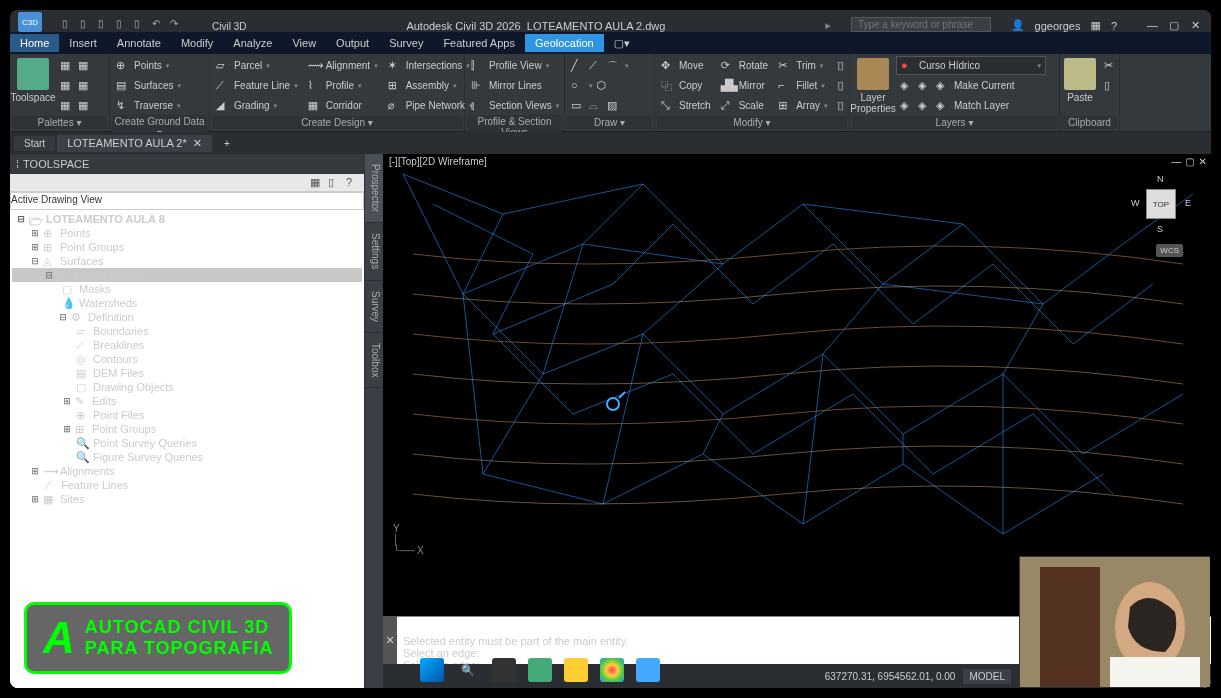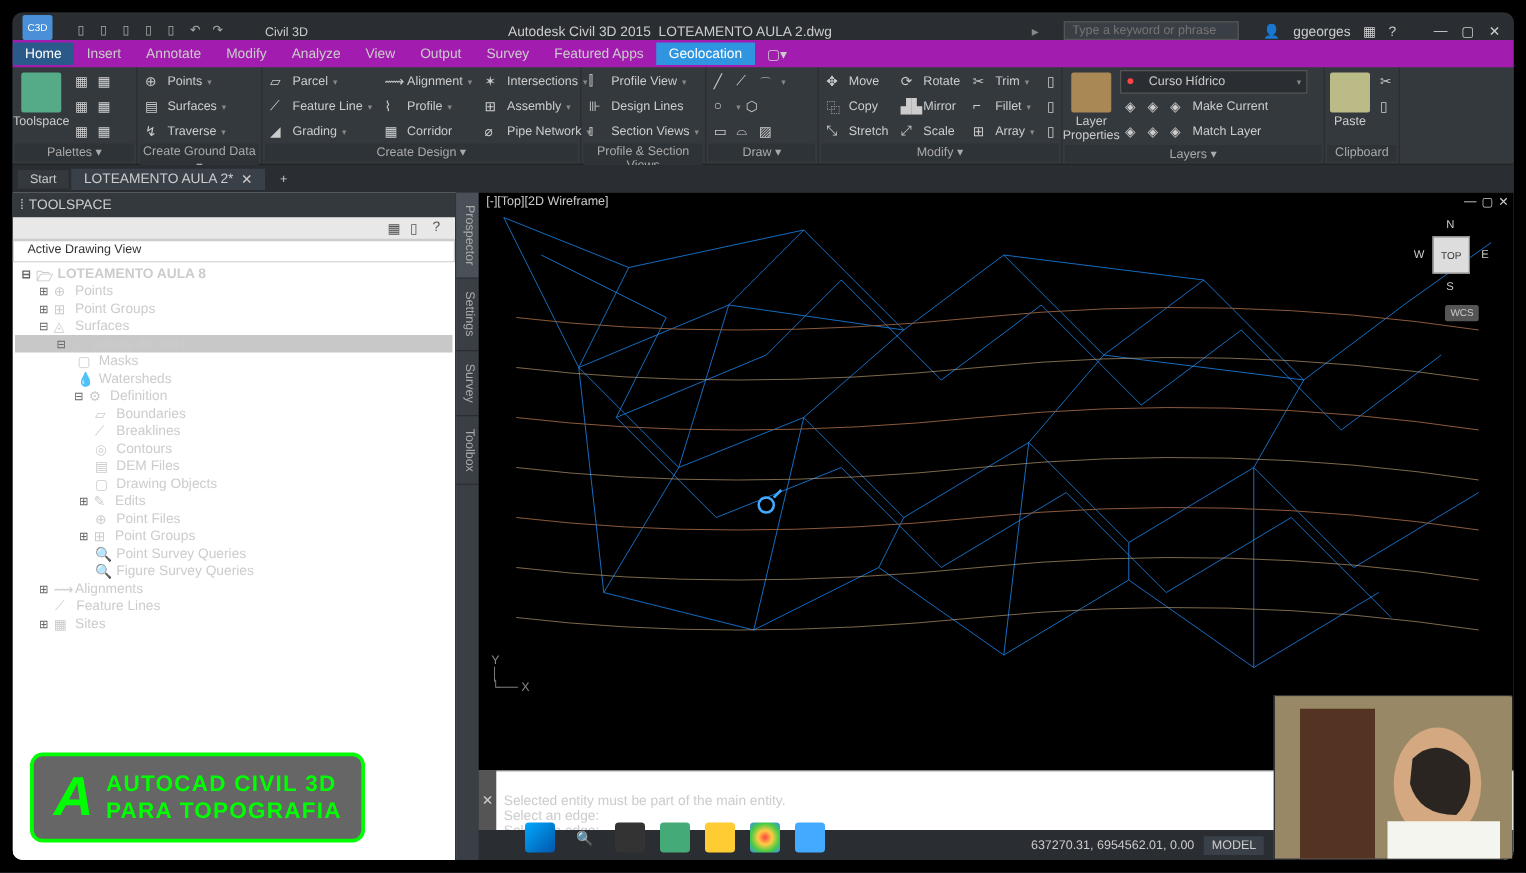--- a/index.html
+++ b/index.html
@@ -8,21 +8,21 @@
 .titlebar{height:22px;background:#2a2e33;display:flex;align-items:flex-end;padding:0 8px;gap:20px}
 .titlebar .logo{width:24px;height:20px;background:#4a90d9;border-radius:2px;font-size:8px;display:flex;align-items:center;justify-content:center;color:#fff}
 .titlebar .qat{display:flex;gap:4px}
 .titlebar .qat span{width:14px;height:14px;display:inline-block;color:#aaa;font-size:10px}
 .titlebar .center{flex:1;text-align:center;color:#ccc;font-size:11px}
 .titlebar .search{background:#3a3f45;border:1px solid #555;padding:1px 6px;color:#888;font-size:10px;width:140px}
 .titlebar .user{display:flex;align-items:center;gap:10px}
 .titlebar .user span{color:#ccc;font-size:11px}
 .titlebar .winbtns{display:flex;gap:10px;margin-left:10px}
 .titlebar .winbtns span{width:12px;color:#ccc}
-.menubar{height:22px;background:#a21caf;display:flex;align-items:center}
+.menubar{height:22px;background:#0f172a;display:flex;align-items:center}
 .menubar .tab{padding:3px 10px;color:#ccc;font-size:11px;cursor:pointer}
 .menubar .tab.active{background:#3095e0;color:#fff}
 .menubar .tab.home{background:#2a5a8a;color:#fff}
 .ribbon{height:78px;background:#34393e;border-bottom:1px solid #222;display:flex}
 .panel{border-right:1px solid #2a2e33;display:flex;flex-direction:column;padding:2px}
 .panel-content{flex:1;display:flex;gap:2px;align-items:flex-start}
 .panel-title{text-align:center;font-size:10px;color:#aaa;padding:1px;background:#2e3338}
 .big-btn{width:42px;display:flex;flex-direction:column;align-items:center;gap:2px;padding:2px}
 .big-btn .icon{width:32px;height:32px;background:#4a5560;border-radius:2px}
 .big-btn .label{font-size:10px;color:#ccc;text-align:center}
@@ -32,21 +32,21 @@
 .rbtn .t{font-size:10px;color:#ccc}
 .rbtn .d{font-size:7px;color:#888}
 .filetabs{height:22px;background:#2a2e33;display:flex;align-items:center;gap:2px;padding:0 4px}
 .filetab{padding:2px 10px;background:#34393e;color:#ccc;font-size:10px;display:flex;align-items:center;gap:6px}
 .filetab.active{background:#3a4048}
 .main{flex:1;display:flex;overflow:hidden}
 .toolspace{width:355px;background:#f5f5f5;display:flex;flex-direction:column;border-right:1px solid #333}
 .ts-header{height:20px;background:#34393e;color:#ccc;padding:2px 6px;font-size:10px;display:flex;align-items:center}
 .ts-toolbar{height:18px;background:#e8e8e8;border-bottom:1px solid #ccc;display:flex;justify-content:flex-end;padding:0 4px;gap:4px;align-items:center}
 .ts-toolbar span{width:14px;height:14px;color:#555}
-.ts-view{height:18px;background:#fff;border:1px solid #ccc;padding:1px 11px;color:#333;font-size:10px}
+.ts-view{height:18px;background:#fff;border:1px solid #ccc;padding:1px 0;color:#333;font-size:10px}
 .tree{flex:1;background:#fff;overflow:auto;padding:2px}
 .tree-item{display:flex;align-items:center;gap:3px;padding:1px 0;color:#000;font-size:11px}
 .tree-item .exp{width:10px;text-align:center;color:#666;font-size:9px}
 .tree-item .ico{width:14px;height:12px;display:inline-block}
 .tree-item.sel{background:#c8c8c8}
 .tree-item.bold{font-weight:bold}
 .sidetabs{width:18px;background:#3a3f45;display:flex;flex-direction:column}
 .sidetab{writing-mode:vertical-rl;padding:10px 2px;color:#aaa;font-size:10px;text-align:center;border-bottom:1px solid #2a2e33}
 .viewport{flex:1;background:#000;position:relative;overflow:hidden}
 .vp-label{position:absolute;top:2px;left:6px;color:#ccc;font-size:10px}
@@ -90,21 +90,21 @@
    <span>▯</span>
    <span>▯</span>
    <span>▯</span>
    <span>▯</span>
    <span>▯</span>
    <span>↶</span>
    <span>↷</span>
   </div>
   <span style="margin-left:8px;color:#ccc;font-size:10px">Civil 3D</span>
   <div class="center">
-   <span>Autodesk Civil 3D 2015</span>&nbsp;&nbsp;<span>LOTEAMENTO AULA 2.dwg</span>
+   <span>Autodesk Civil 3D 2026</span>&nbsp;&nbsp;<span>LOTEAMENTO AULA 2.dwg</span>
   </div>
   <span style="color:#888">▸</span>
   <input class="search" placeholder="Type a keyword or phrase" style="">
   <div class="user">
    <span>👤</span>
    <span>ggeorges</span>
    <span>▦</span>
    <span>?</span>
   </div>
   <div class="winbtns">
@@ -232,21 +232,21 @@
   <div class="panel" style="width:100px">
    <div class="panel-content">
           <div class="btn-col">
     <div class="rbtn">
               <span class="i">⫿</span>
               <span class="t">Profile View</span>
               <span class="d">▾</span>
             </div>
     <div class="rbtn">
               <span class="i">⊪</span>
-              <span class="t">Design Lines</span>
+              <span class="t">Mirror Lines</span>
             </div>
     <div class="rbtn">
               <span class="i">⫾</span>
               <span class="t">Section Views</span>
               <span class="d">▾</span>
             </div>
    </div>
         </div>
    <div class="panel-title">Profile &amp; Section Views</div>
   </div>

